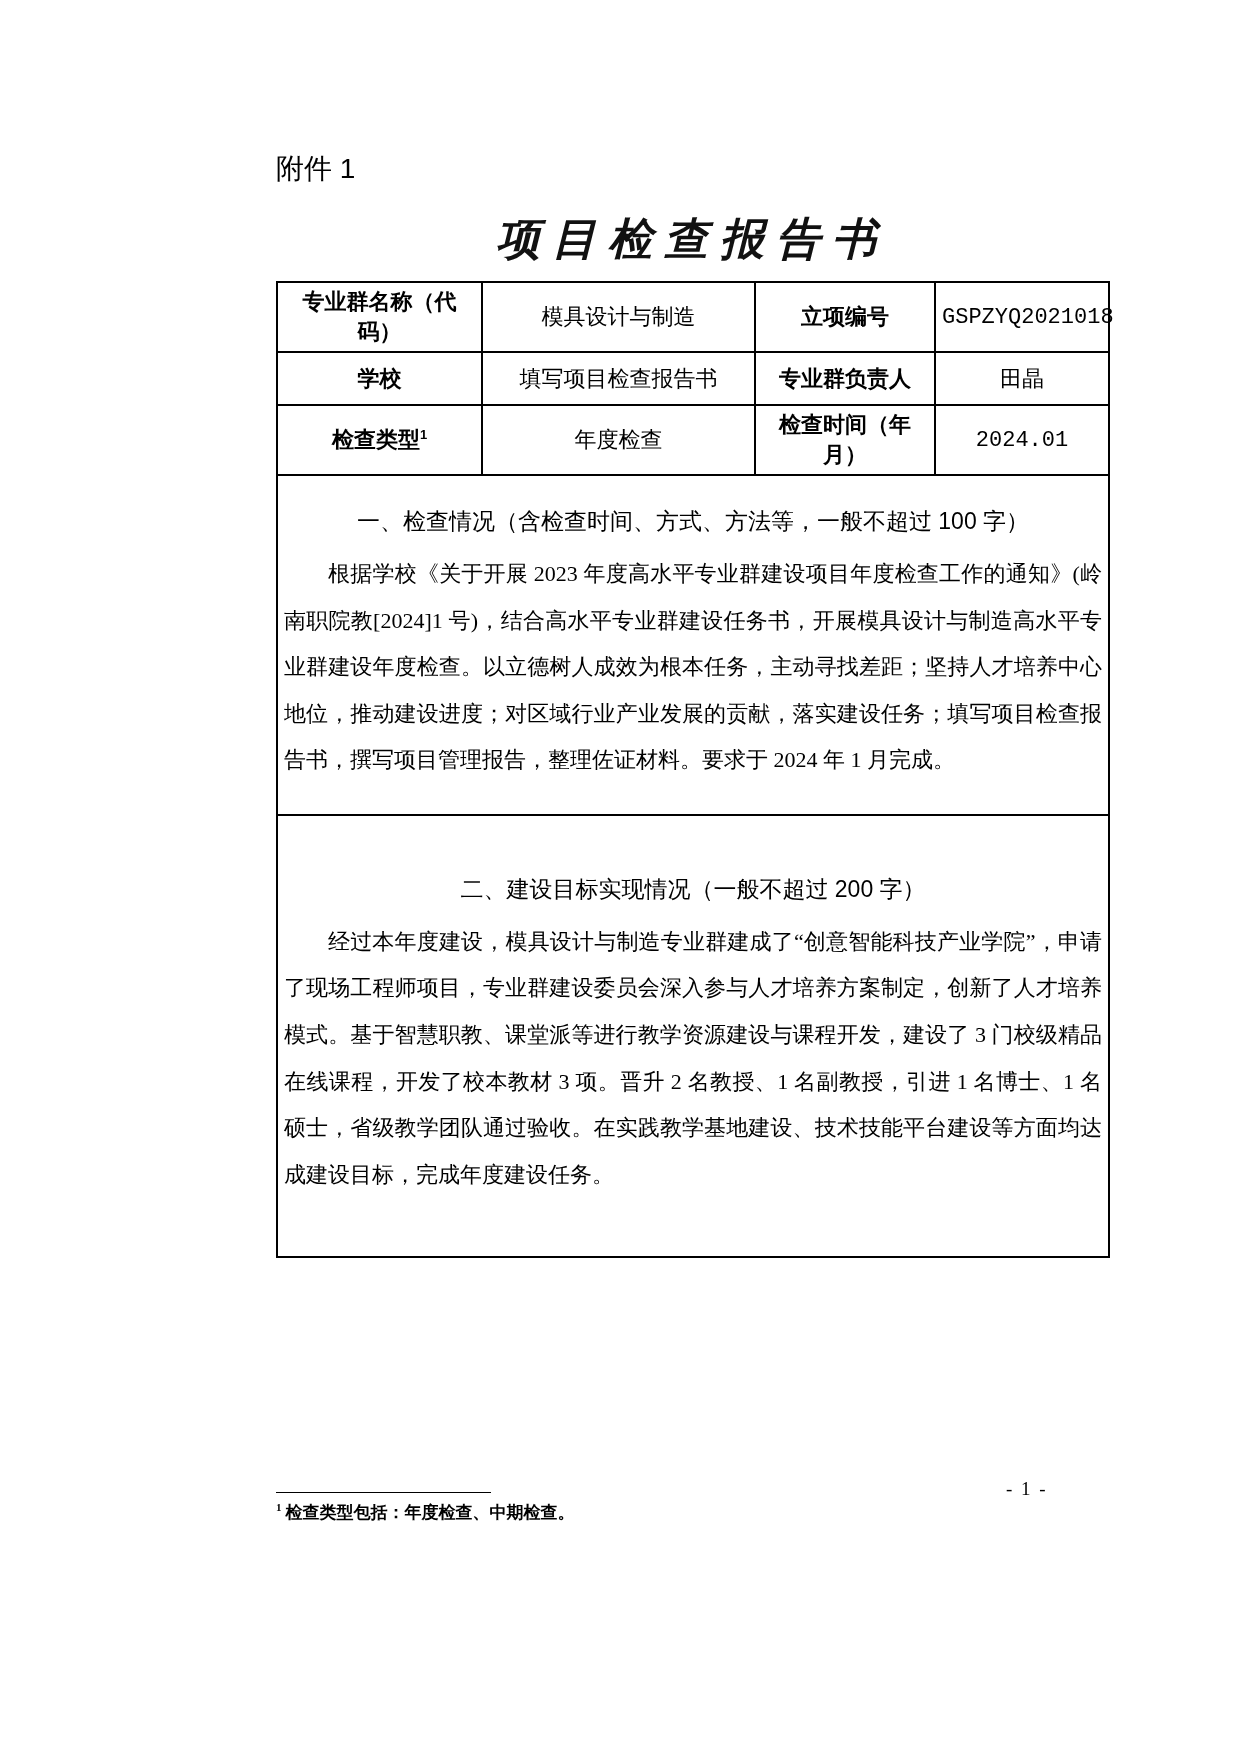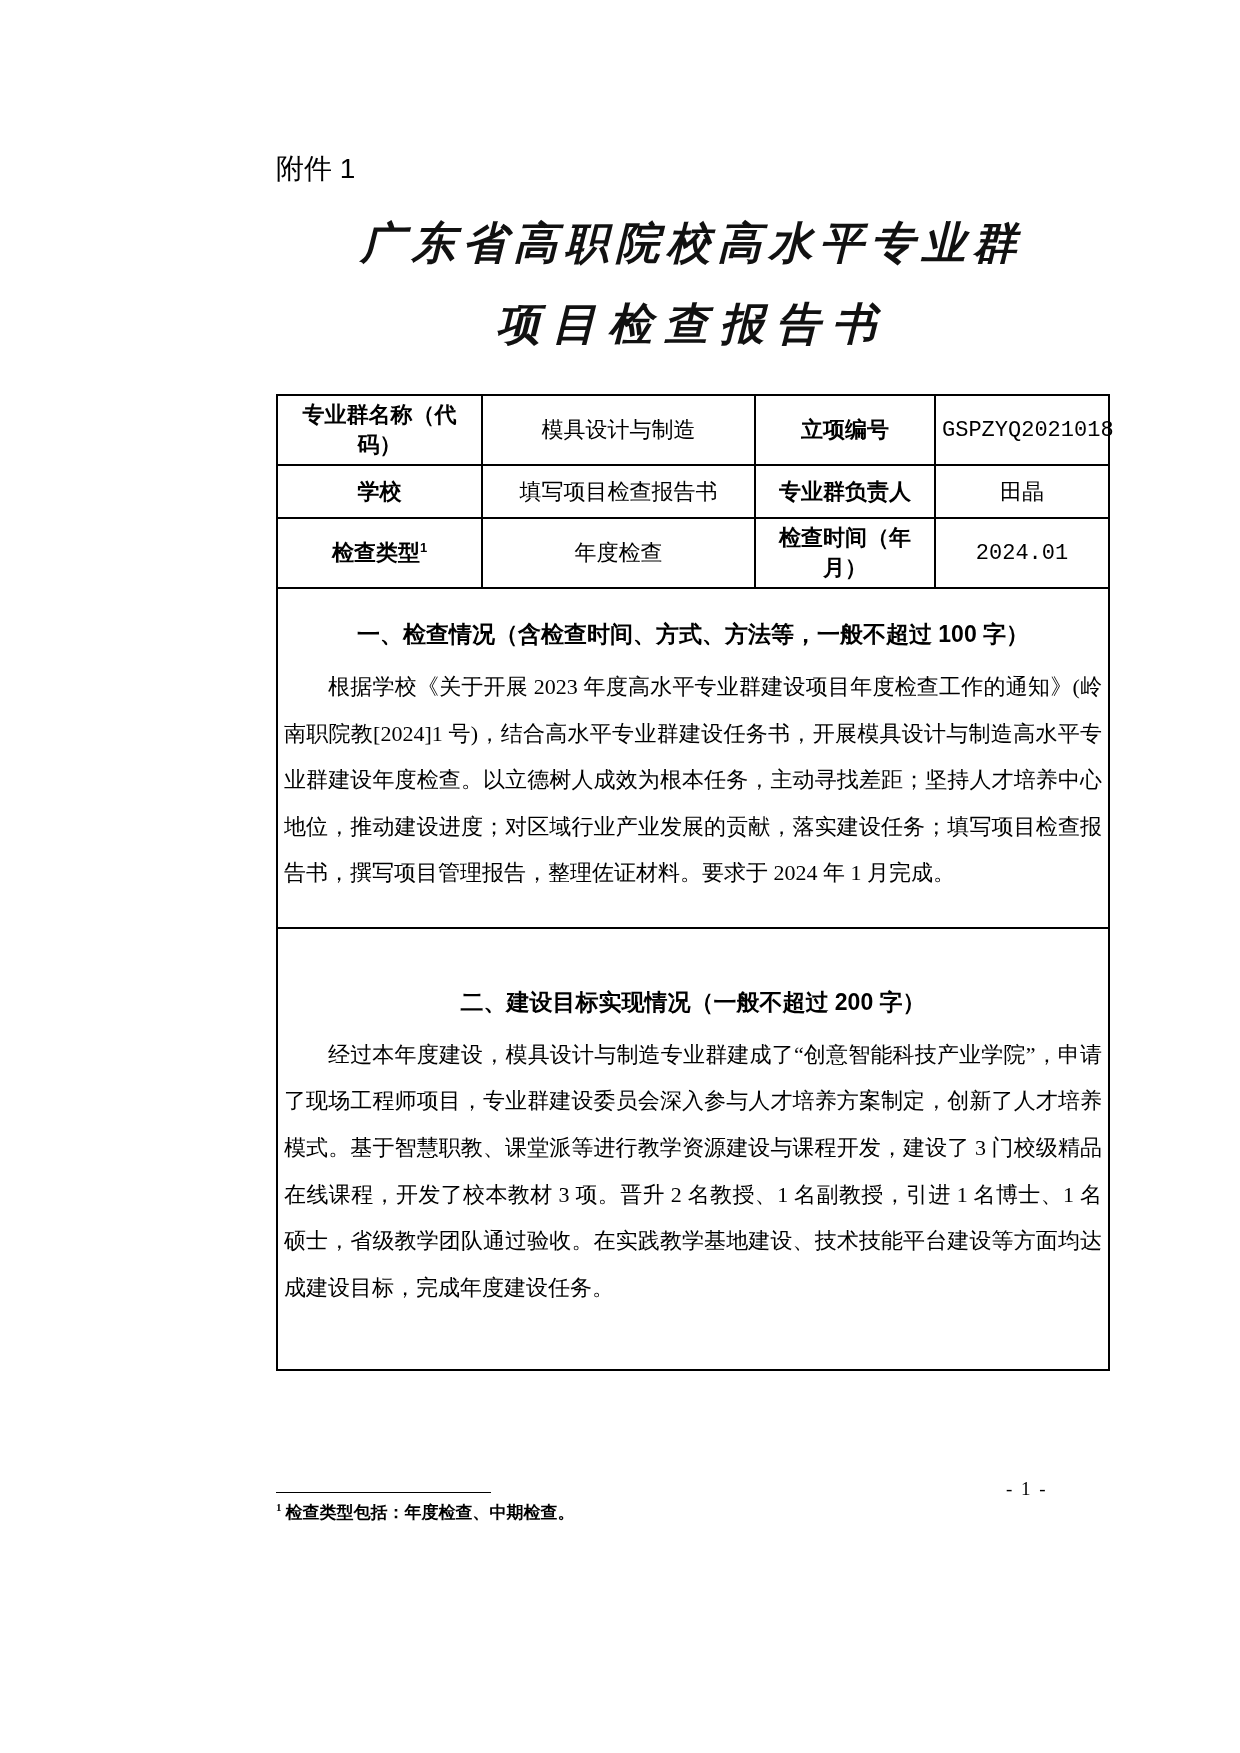--- a/index.html
+++ b/index.html
@@ -32,21 +32,21 @@
     font-style: italic;
     font-weight: bold;
     font-size: 44px;
     letter-spacing: 7px;
     color: #111;
   }
   .doc-title.line1 { margin-top: 26px; }
   .doc-title.line2 { margin-top: 22px; letter-spacing: 12px; }
 
   table.info-table {
-    margin-top: 40px;
+    margin-top: 12px;
     width: 832px;
     border-collapse: collapse;
     table-layout: fixed;
   }
   table.info-table td {
     border: 2px solid #000;
     text-align: center;
     vertical-align: middle;
     font-size: 22px;
     padding: 4px 6px;
@@ -57,21 +57,21 @@
     font-weight: bold;
   }
   td.val { font-family: Liberation Mono, monospace; }
   td.section-cell {
     text-align: left;
     vertical-align: top;
     padding: 12px 14px 14px 10px;
   }
   .section-heading {
     font-family: "Liberation Sans", sans-serif;
-    font-weight: bold;
+    font-weight: normal;
     font-size: 23px;
     margin-bottom: 14px;
   }
   .section-body {
     font-family: "Liberation Serif", serif;
     font-size: 22px;
     line-height: 2.12;
     text-align: justify;
     text-indent: 2em;
   }
@@ -108,21 +108,20 @@
   }
 </style>
 </head>
 <body>
 
 <div class="page">
   <div class="content">
 
     <div class="attachment">附件 1</div>
 
-    <div class="doc-title line1">广东省高职院校高水平专业群</div>
     <div class="doc-title line2">项目检查报告书</div>
 
     <table class="info-table">
       <colgroup>
         <col style="width:205px">
         <col style="width:273px">
         <col style="width:180px">
         <col style="width:174px">
       </colgroup>
       <tbody>

